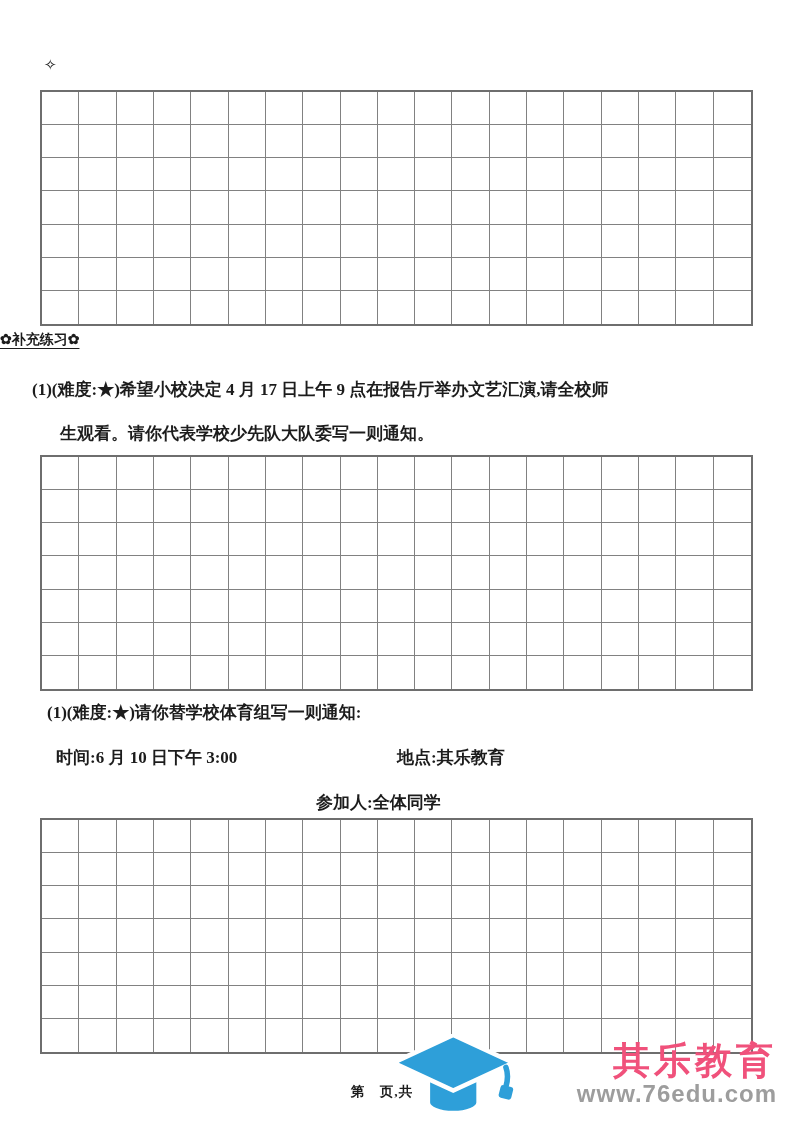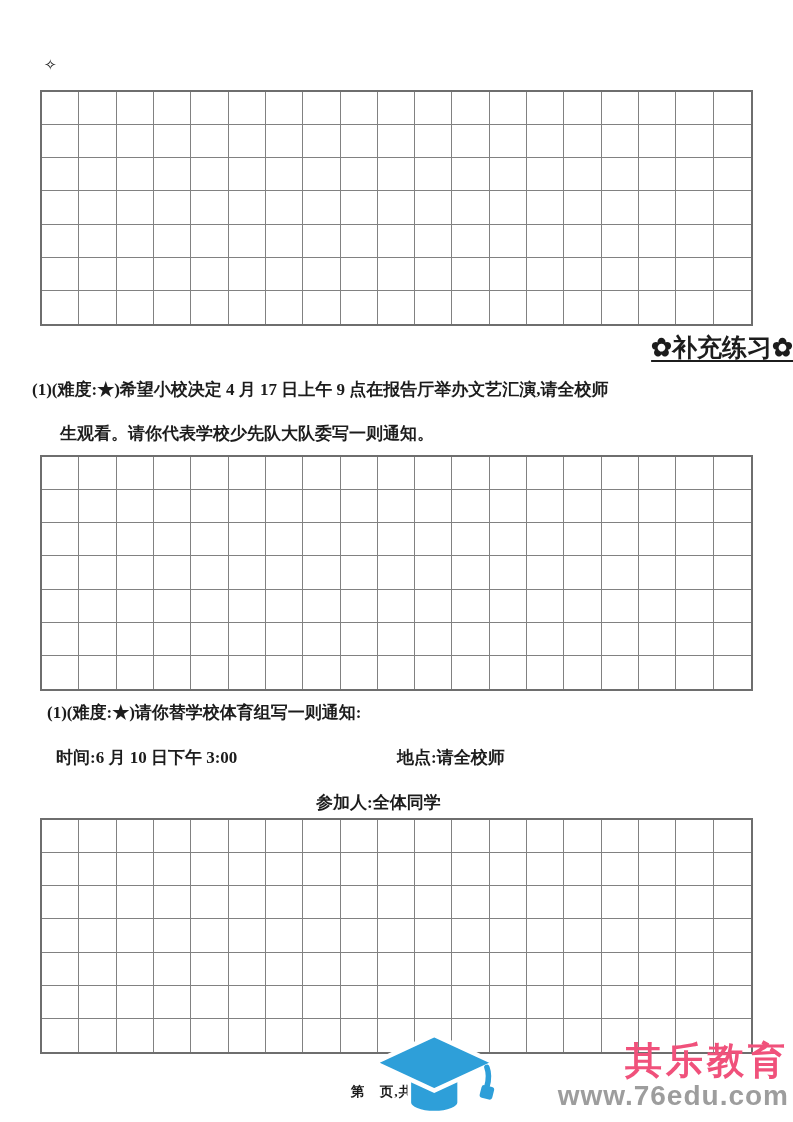--- a/index.html
+++ b/index.html
@@ -22,54 +22,54 @@
   }
   .wgrid .cell{border-right:1px solid #818181;border-bottom:1px solid #818181;}
   .wgrid .cell.last-col{border-right:none;}
   .wgrid .cell.last-row{border-bottom:none;}
   #grid-1{top:90px;}
   #grid-2{top:455px;}
   #grid-3{top:818px;}
 
   
   .heading{
-    left:0;top:331px;width:100%;text-align:right;
-    font-size:25px;font-weight:700;
+    left:0;top:331px;width:100%;text-align:left;
+    font-size:14px;font-weight:700;
   }
   .heading span{text-decoration:underline;text-underline-offset:4px;}
 
   
   .ex1-l1{left:32px;top:379px;}
   .ex1-l2{left:60px;top:423px;}
   .ex2-intro{left:47px;top:702px;}
   .row-time{left:56px;top:747px;width:709px;}
   .row-time .loc{position:absolute;left:341px;top:0;}
   .row-content{left:44px;top:792px;width:709px;}
   .row-content .part{position:absolute;left:272px;top:0;}
 
   
   .footer{
     left:0;bottom:21px;width:100%;text-align:center;
     font-size:13.5px;font-weight:700;letter-spacing:1px;
   }
 
   
-  .logo{right:0;bottom:0;height:94px;display:flex;align-items:flex-start;z-index:5;gap:15px;}
+  .logo{right:12px;bottom:0;height:94px;display:flex;align-items:flex-start;z-index:5;gap:15px;}
   .logo-cap{margin-top:6px;}
   .logo-texts{
     display:flex;flex-direction:column;align-items:flex-end;
     padding:14px 4px 0 0;
     font-family:"Liberation Sans","DejaVu Sans",sans-serif;
   }
   .brand{
     font-size:37px;font-weight:700;letter-spacing:4px;line-height:1.0;
     white-space:nowrap;color:var(--brand-color,#F0517B);
   }
   .website{
-    font-size:28px;font-weight:700;line-height:1.1;margin-top:2px;
+    font-size:24px;font-weight:700;line-height:1.1;margin-top:2px;
     white-space:nowrap;color:var(--website-color,#9D9D9D);letter-spacing:1px;margin-left:45px;
   }
   .cap-fill{fill:var(--cap-color,#2E9FD9);}
   .cap-stroke{stroke:var(--cap-color,#2E9FD9);}
 </style>
 </head>
 <body>
 
 <div class="abs doc-text notice">
   <span class="bullet">✧</span>
@@ -351,21 +351,21 @@
     <div class="cell last-row"></div>
     <div class="cell last-row"></div>
     <div class="cell last-row"></div>
     <div class="cell last-col last-row"></div>
   </div>
 
 <div class="abs doc-text ex2-intro">(1)(难度:★)请你替学校体育组写一则通知:</div>
 
 <div class="abs doc-text row-time">
   <span>时间:6 月 10 日下午 3:00</span>
-  <span class="loc">地点:请全校师</span>
+  <span class="loc">地点:其乐教育</span>
 </div>
 
 <div class="abs doc-text row-content">
   <span class="part">参加人:全体同学</span>
 </div>
 
 <div id="grid-3" class="abs wgrid" style="grid-template-columns: repeat(19, 1fr); grid-template-rows: repeat(7, 1fr);">
     <div class="cell"></div>
     <div class="cell"></div>
     <div class="cell"></div>

